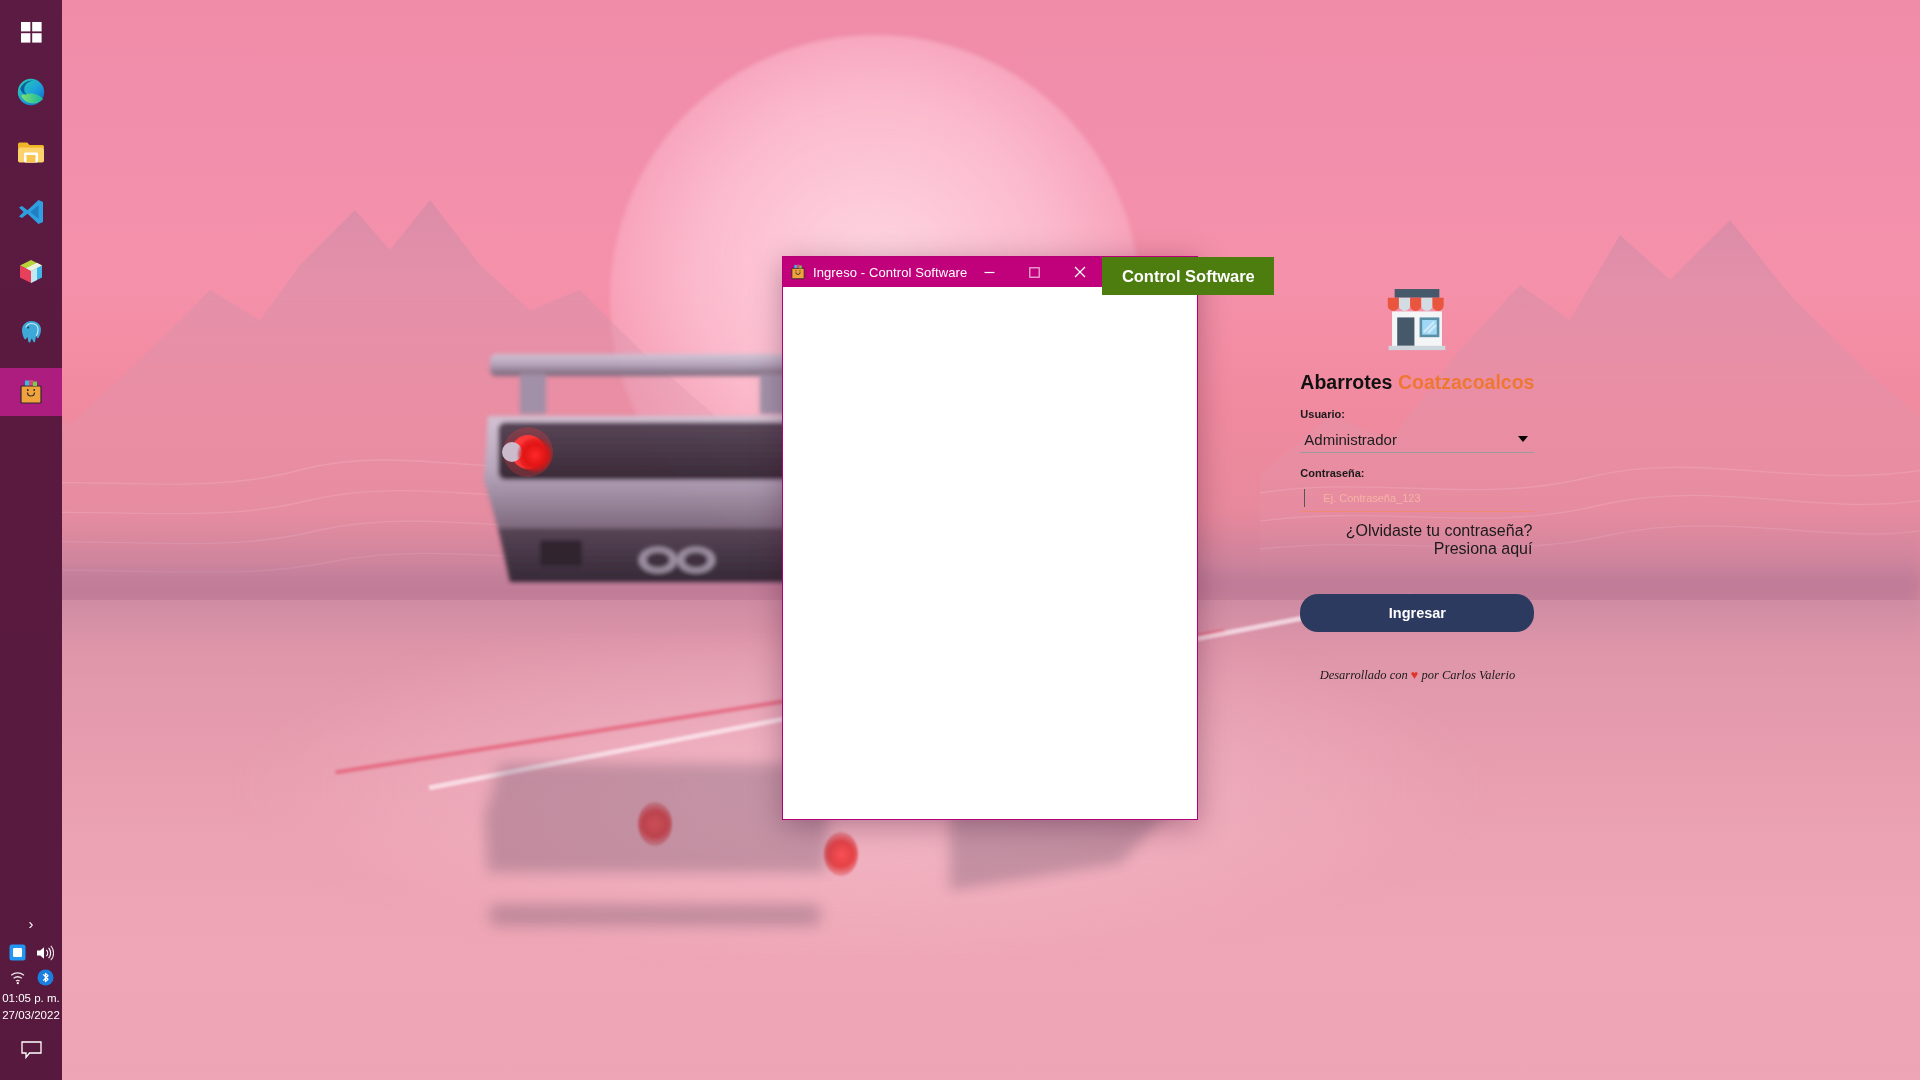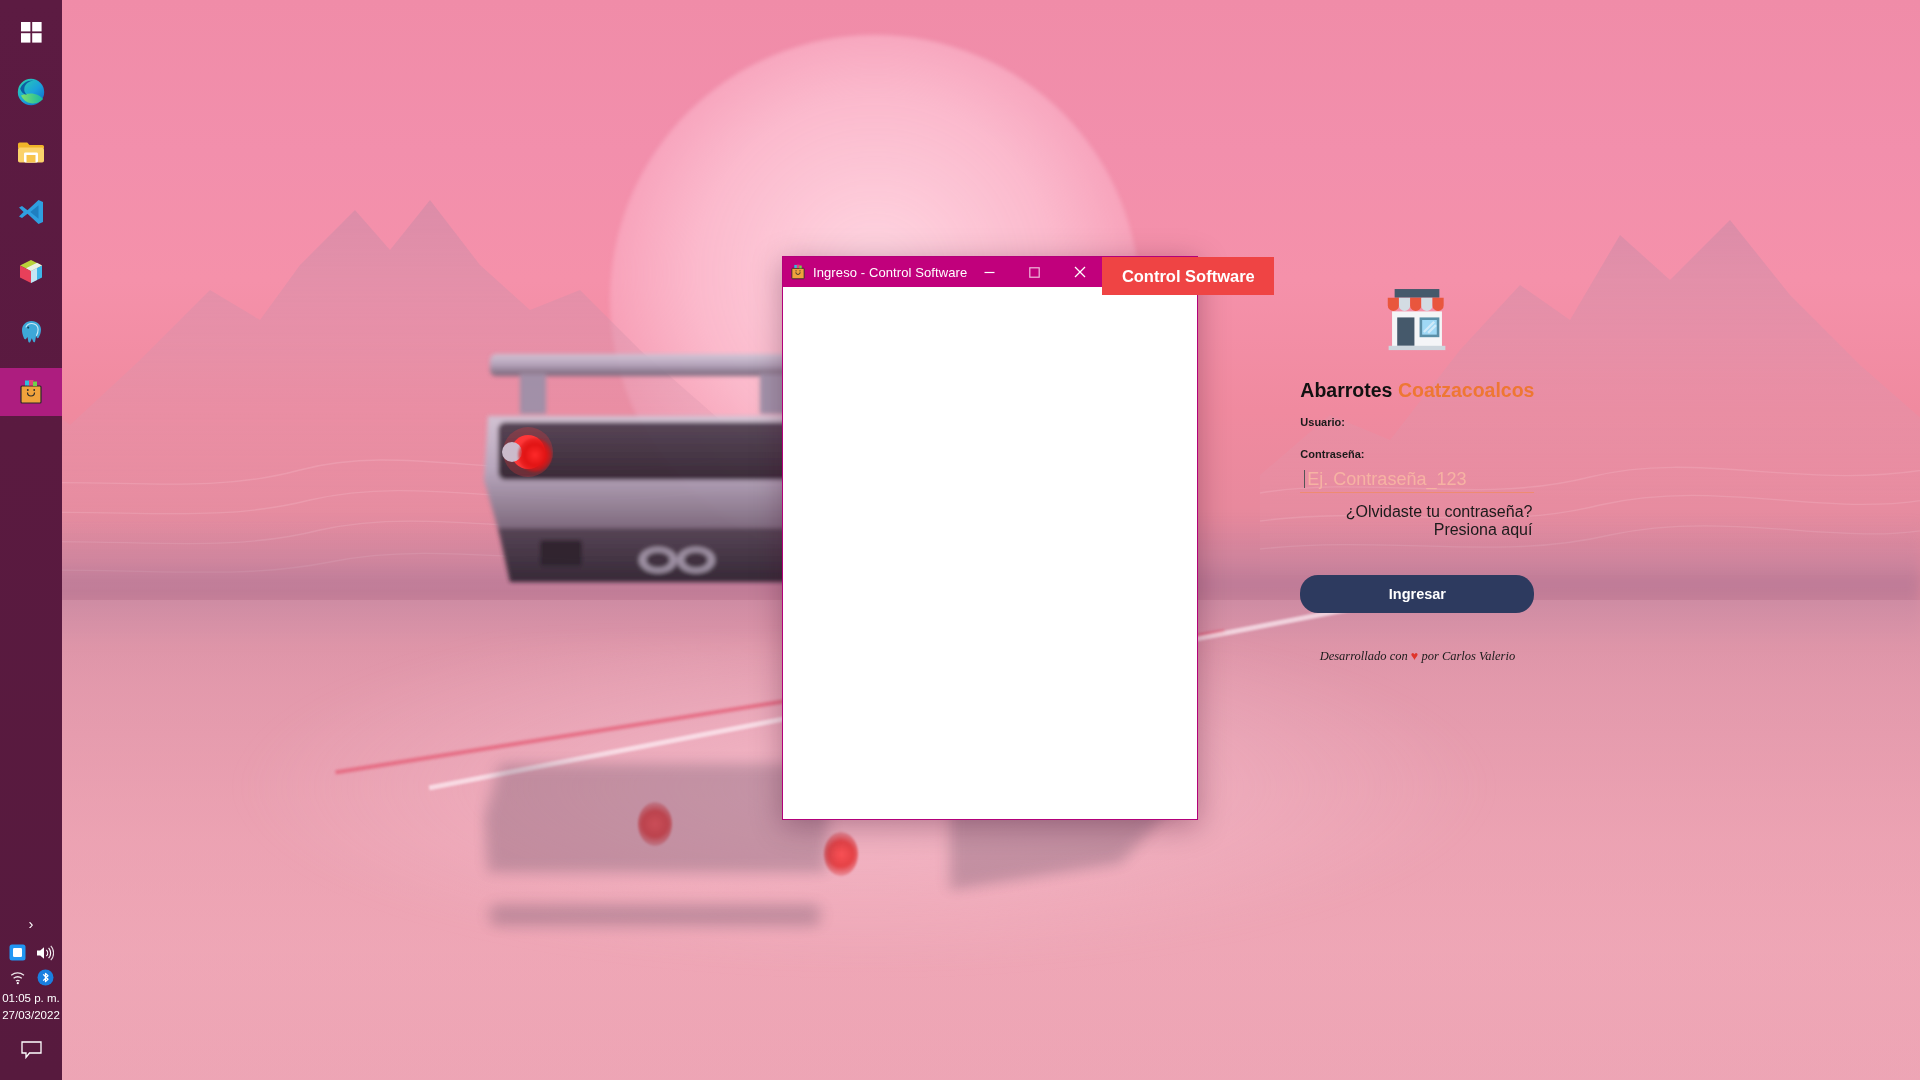--- a/index.html
+++ b/index.html
@@ -150,35 +150,35 @@
     flex: 1 1 auto; white-space: nowrap; overflow: hidden;
   }
   .win-btn {
     width: 45px; height: 30px;
     display: flex; align-items: center; justify-content: center;
     cursor: pointer; flex: 0 0 auto;
   }
 
   #banner-row { height: 38px; display: flex; justify-content: flex-end; flex: 0 0 auto; }
   #banner {
-    background: #ef4444; color: #ffffff;
+    background: #4d7c0f; color: #ffffff;
     height: 38px; width: 172px;
     display: flex; align-items: center; justify-content: center;
     font-size: 16.5px; font-weight: bold;
   }
 
   #content {
     flex: 1 1 auto; display: flex; flex-direction: column;
     align-items: center; padding: 0 26px;
     position: relative;
   }
 
   #store-logo { margin-top: 20px; }
   #brand {
-    margin-top: 16px; font-size: 19.5px; font-weight: bold;
+    margin-top: 8px; font-size: 19.5px; font-weight: bold;
     white-space: nowrap;
   }
   #brand .b1 { color: #111111; }
   #brand .b2 { color: #ee7733; }
 
   .field-block { width: 100%; margin-top: 14px; }
   .field-label {
     font-size: 11px; font-weight: bold; color: #1a1a1a;
     margin-bottom: 6px; display: block;
   }
@@ -198,22 +198,23 @@
     border-left: 5.5px solid transparent;
     border-right: 5.5px solid transparent;
     border-top: 6.5px solid #000000;
     margin-right: 6px; flex: 0 0 auto;
   }
   #pw-caret {
     width: 1px; height: 18px; background: #555;
     margin-left: 4px; margin-right: 2px; flex: 0 0 auto;
   }
   #pw-placeholder {
-    font-size: 18px; color: #f6b3a3; white-space: nowrap;
+    font-size: 11px; color: #f6b3a3; white-space: nowrap;
     flex: 1 1 auto;
+    margin-left: 16px;
   }
   #forgot-link {
     width: 100%; text-align: right;
     font-size: 16px; color: #1b1b1b;
     margin-top: 10px; cursor: pointer; padding-right: 2px;
   }
   #login-button {
     width: 100%; height: 38px; margin-top: 36px;
     background: #2d3a5f; color: #ffffff;
     border: none; border-radius: 18px;
@@ -513,20 +514,24 @@
         <rect x="17" y="80" width="66" height="5" fill="#cdd6dd"></rect>
       </svg>
 
       <div id="brand">
         <span class="b1">Abarrotes</span>
         <span class="b2">Coatzacoalcos</span>
       </div>
 
       <div class="field-block">
         <span class="field-label">Usuario:</span>
+        <div class="underline-input">
+          <span class="sel-value">Administrador</span>
+          <span class="caret-arrow"></span>
+        </div>
       </div>
 
       <div class="field-block">
         <span class="field-label">Contraseña:</span>
         <div class="underline-input accent">
           <span id="pw-caret"></span>
           <span id="pw-placeholder">Ej. Contraseña_123</span>
         </div>
         <div id="forgot-link">¿Olvidaste tu contraseña? Presiona aquí</div>
       </div>

